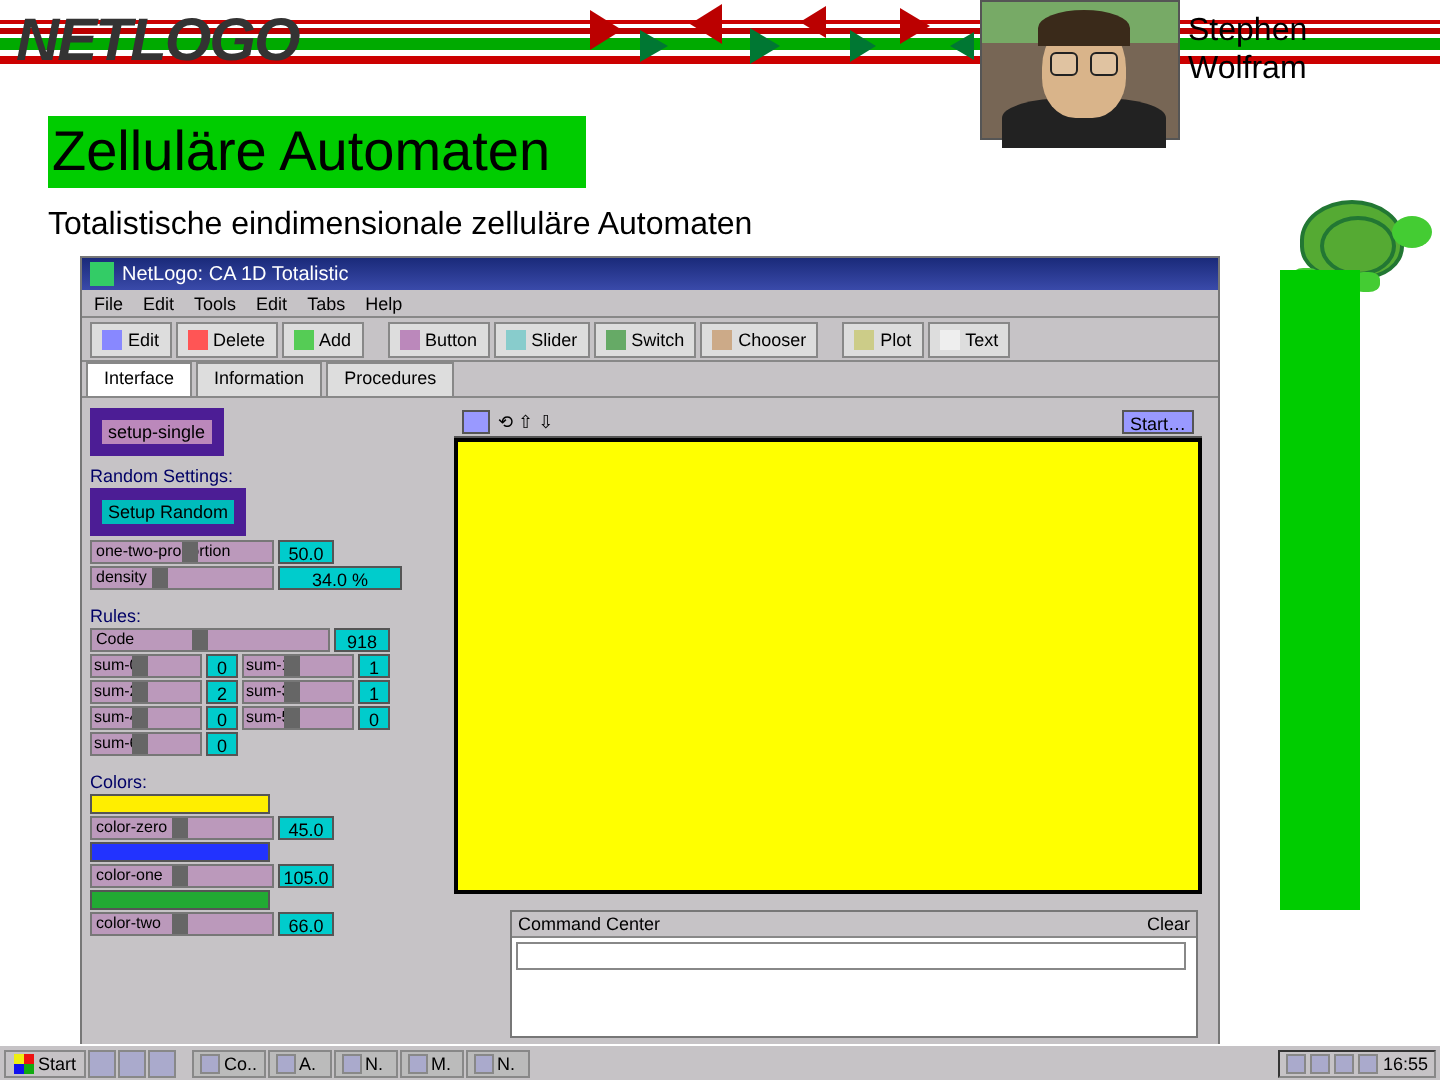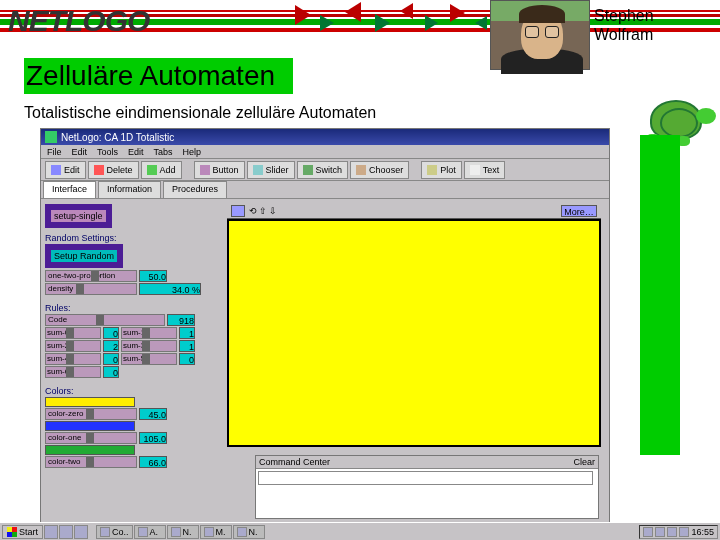--- a/index.html
+++ b/index.html
@@ -45,21 +45,21 @@
   .tab { padding:2px 8px; background:#ddd; border:1px solid #888; border-bottom:none; font-size:9px; margin-right:2px; }
   .tab.active { background:#fff; }
 
   .workspace { position:relative; height:calc(100% - 70px); background:#c6c3c6; }
   .ifpanel { position:absolute; left:4px; top:4px; width:176px; height:320px; }
   .btn { display:inline-block; padding:1px 3px; border:6px solid #4c1d95; background:#b8b; margin:1px 0; font-size:9px; }
   .btn.teal{background:#0bb;}
   .fieldrow { display:flex; align-items:center; gap:2px; margin:1px 0; }
   .slider { width:92px; height:12px; background:#b9b; border:1px solid #777; position:relative; }
   .slider .knob{position:absolute;width:8px;height:10px;background:#666;top:0;}
-  .numbox { width:28px; height:12px; background:#0cc; border:1px solid #555; text-align:right; line-height:12px; }
+  .numbox { width:28px; height:12px; background:#0cc; border:1px solid #555; text-align:center; line-height:12px; }
   .switch { width:40px; height:14px; background:#696; border:1px solid #555; display:flex; font-size:8px; }
   .switch span{flex:1;text-align:center;line-height:12px;}
   .switch .on{background:#0a0;color:#fff;}
   .label { font-size:9px; color:#006; margin-top:4px; }
   .colsw { width:90px; height:10px; border:1px solid #555; }
 
   .view { position:absolute; left:186px; top:4px; width:374px; height:244px; background:#000; }
   .viewbar { height:16px; background:#c6c3c6; display:flex; align-items:center; gap:4px; padding:0 4px; border-bottom:1px solid #555;}
   .viewbar .vbtn{width:14px;height:12px;background:#99f;border:1px solid #555;}
   .viewbar .spacer{flex:1;}
@@ -287,21 +287,21 @@
             <div class="numbox">66.0</div>
           </div>
         </div>
     </div>
 
     <div class="view">
       <div class="viewbar">
         <span class="vbtn"></span>
         <span>⟲ ⇧ ⇩</span>
         <span class="spacer"></span>
-        <span class="vbtn" style="width:36px;text-align:center;line-height:12px">More…</span>
+        <span class="vbtn" style="width:36px;text-align:center;line-height:12px">Start…</span>
       </div>
       <div class="canvas">
 
         <div class="ctri" style="border-width:0 180px 220px 180px;border-color:transparent transparent #1133cc transparent;"></div>
         <div class="ctri" style="top:0;border-width:0 90px 110px 90px;border-color:transparent transparent #ffee00 transparent;"></div>
         <div class="ctri" style="top:0;border-width:0 44px 55px 44px;border-color:transparent transparent #1133cc transparent;"></div>
         <div class="ctri" style="top:110px;left:30%;border-width:0 44px 55px 44px;border-color:transparent transparent #ffee00 transparent;"></div>
         <div class="ctri" style="top:110px;left:70%;border-width:0 44px 55px 44px;border-color:transparent transparent #ffee00 transparent;"></div>
         <div class="ctri" style="top:55px;left:40%;border-width:0 22px 28px 22px;border-color:transparent transparent #22aa33 transparent;"></div>
         <div class="ctri" style="top:55px;left:60%;border-width:0 22px 28px 22px;border-color:transparent transparent #22aa33 transparent;"></div>

